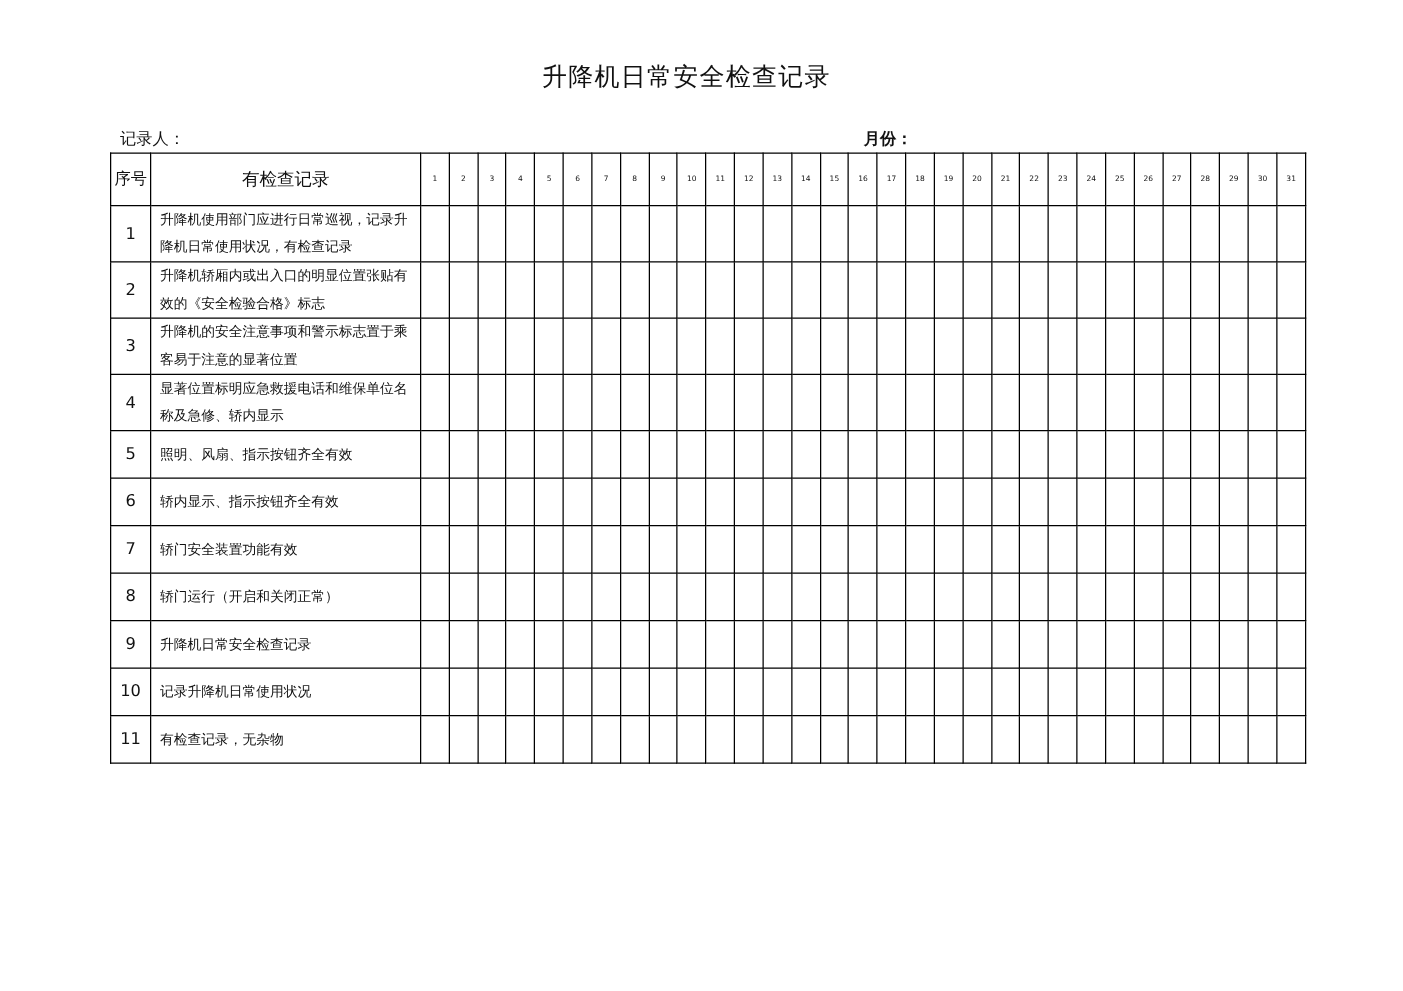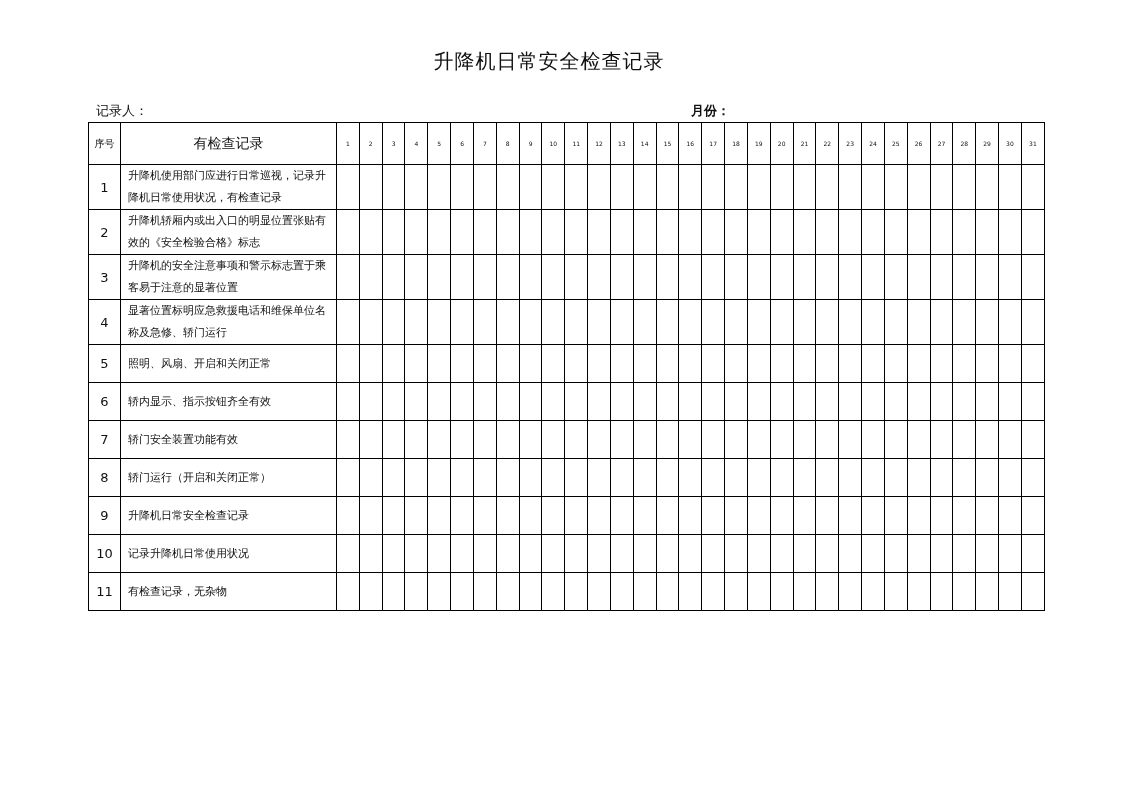--- a/index.html
+++ b/index.html
@@ -2,21 +2,21 @@
 <html><head>
 <meta charset="utf-8">
 <style>
   html,body{margin:0;padding:0;background:#fff;}
   body{width:1122px;height:793px;position:relative;font-family:"DejaVu Sans","Liberation Sans",sans-serif;color:#111;overflow:hidden;}
   .title{position:absolute;left:0;width:1098px;top:48px;text-align:center;font-size:20px;letter-spacing:1px;}
   .recorder{position:absolute;left:96px;top:102px;font-size:13px;font-weight:normal;}
   .month{position:absolute;left:691px;top:102px;font-size:13px;font-weight:bold;}
   table{position:absolute;left:88px;top:122px;border-collapse:collapse;table-layout:fixed;width:957px;}
   td,th{border:1px solid #000;padding:0;font-weight:normal;}
-  th.seq{width:31px;font-size:10px;line-height:21px;}
+  th.seq{width:31px;font-size:13px;line-height:21px;}
   th.content{width:215px;font-size:14px;}
   th.day{font-size:6px;}
   tr.hdr{height:42px;}
   td.num{text-align:center;font-size:13px;}
   td.txt{font-size:11px;padding:0 4px 0 7px;line-height:22px;}
   tr.r2{height:43px;}
   tr.r1{height:38px;}
 </style>
 </head>
 <body>
@@ -164,21 +164,21 @@
         <td></td>
         <td></td>
         <td></td>
         <td></td>
         <td></td>
         <td></td>
         <td></td>
       </tr>
       <tr class="r2">
         <td class="num">4</td>
-        <td class="txt">显著位置标明应急救援电话和维保单位名称及急修、轿门运行</td>
+        <td class="txt">显著位置标明应急救援电话和维保单位名称及急修、轿内显示</td>
         <td></td>
         <td></td>
         <td></td>
         <td></td>
         <td></td>
         <td></td>
         <td></td>
         <td></td>
         <td></td>
         <td></td>
@@ -199,21 +199,21 @@
         <td></td>
         <td></td>
         <td></td>
         <td></td>
         <td></td>
         <td></td>
         <td></td>
       </tr>
       <tr class="r1">
         <td class="num">5</td>
-        <td class="txt">照明、风扇、开启和关闭正常</td>
+        <td class="txt">照明、风扇、指示按钮齐全有效</td>
         <td></td>
         <td></td>
         <td></td>
         <td></td>
         <td></td>
         <td></td>
         <td></td>
         <td></td>
         <td></td>
         <td></td>

